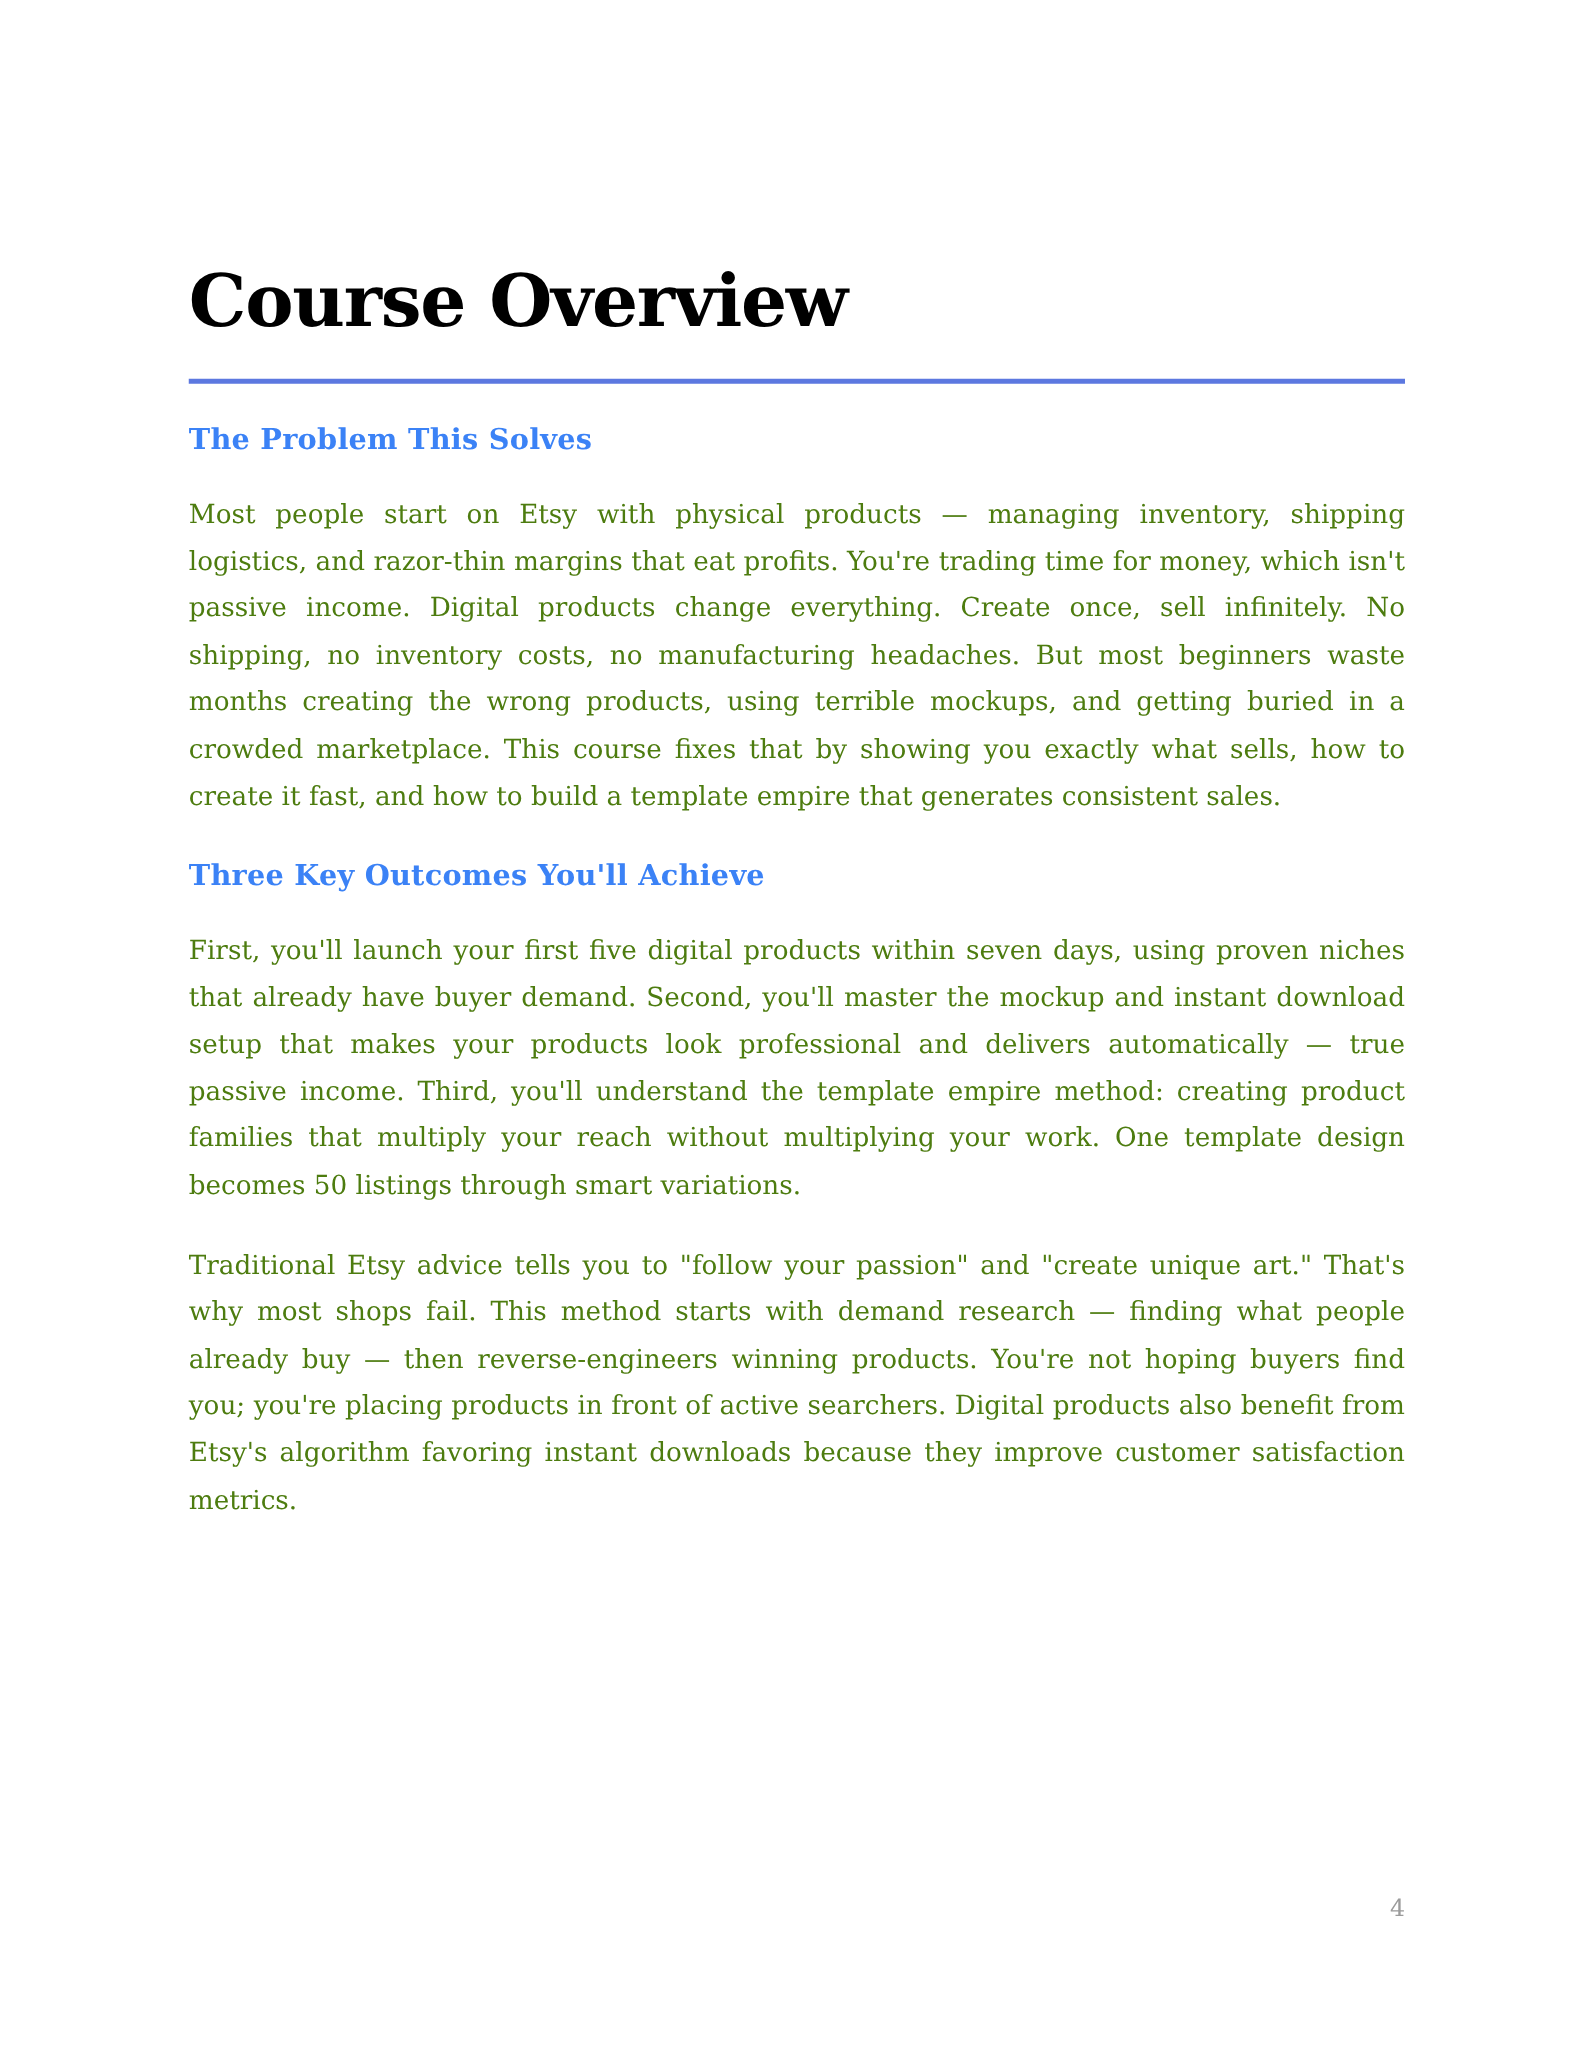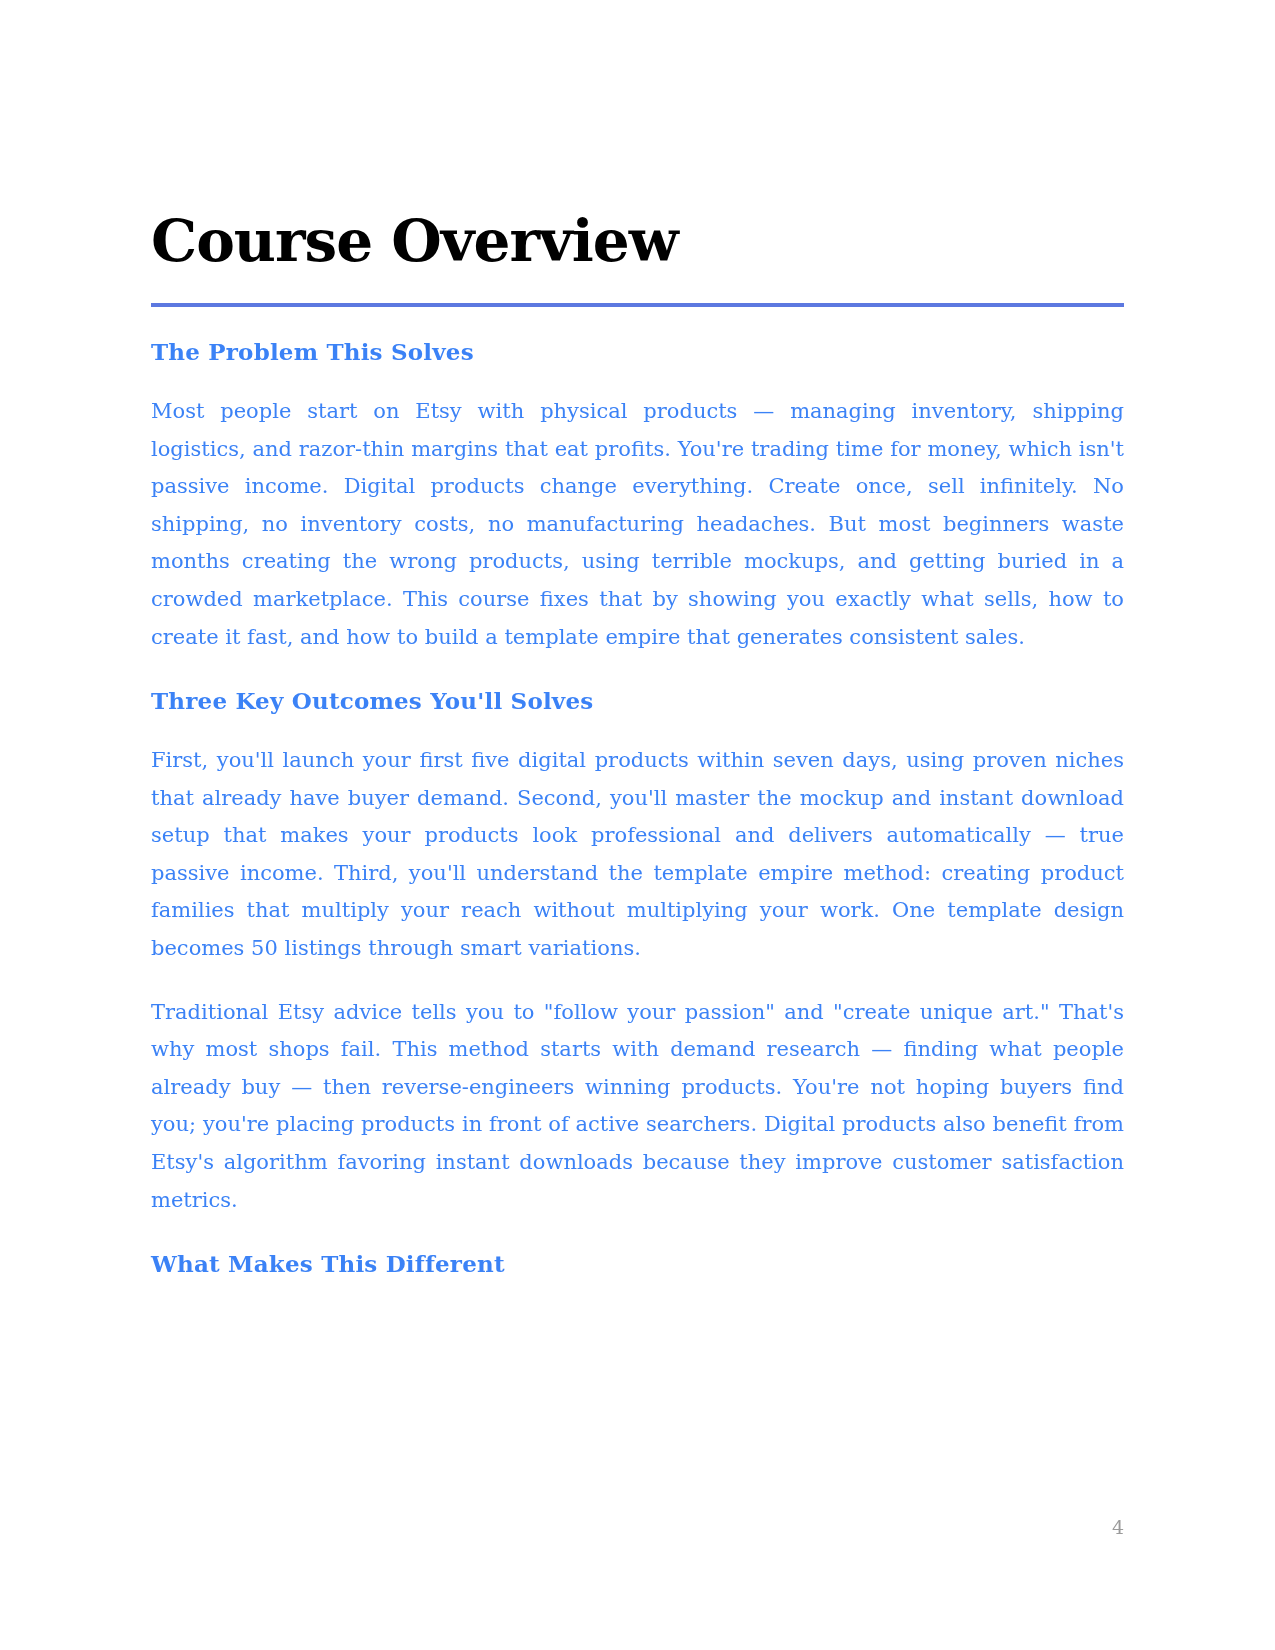--- a/index.html
+++ b/index.html
@@ -35,21 +35,21 @@
     font-size: 23px;
     line-height: 1.26;
     font-weight: bold;
     color: #3b82f6;
     margin: 31px 0 0 0;
     letter-spacing: 0.2px;
   }
   .body-paragraph {
     font-size: 21px;
     line-height: 37.6px;
-    color: #3b82f6;
+    color: #4d7c0f;
     text-align: justify;
     margin: 26px 0;
   }
   .page-number {
     position: absolute;
     top: 1516px;
     right: 151px;
     font-size: 19px;
     line-height: 1.2;
     color: #9b9b9b;
@@ -61,22 +61,21 @@
 
 <div class="page">
 
   <h1 class="doc-title">Course Overview</h1>
 
   <div class="title-divider" style="background: rgb(92, 120, 224);"></div>
 
   <h2 class="section-heading">The Problem This Solves</h2>
   <p class="body-paragraph">Most people start on Etsy with physical products — managing inventory, shipping logistics, and razor-thin margins that eat profits. You're trading time for money, which isn't passive income. Digital products change everything. Create once, sell infinitely. No shipping, no inventory costs, no manufacturing headaches. But most beginners waste months creating the wrong products, using terrible mockups, and getting buried in a crowded marketplace. This course fixes that by showing you exactly what sells, how to create it fast, and how to build a template empire that generates consistent sales.</p>
 
-  <h2 class="section-heading">Three Key Outcomes You'll Solves</h2>
+  <h2 class="section-heading">Three Key Outcomes You'll Achieve</h2>
   <p class="body-paragraph">First, you'll launch your first five digital products within seven days, using proven niches that already have buyer demand. Second, you'll master the mockup and instant download setup that makes your products look professional and delivers automatically — true passive income. Third, you'll understand the template empire method: creating product families that multiply your reach without multiplying your work. One template design becomes 50 listings through smart variations.</p>
 
   <p class="body-paragraph">Traditional Etsy advice tells you to "follow your passion" and "create unique art." That's why most shops fail. This method starts with demand research — finding what people already buy — then reverse-engineers winning products. You're not hoping buyers find you; you're placing products in front of active searchers. Digital products also benefit from Etsy's algorithm favoring instant downloads because they improve customer satisfaction metrics.</p>
 
-  <h2 class="section-heading">What Makes This Different</h2>
 
   <div class="page-number">4</div>
 
 </div>
 
 </body></html>

